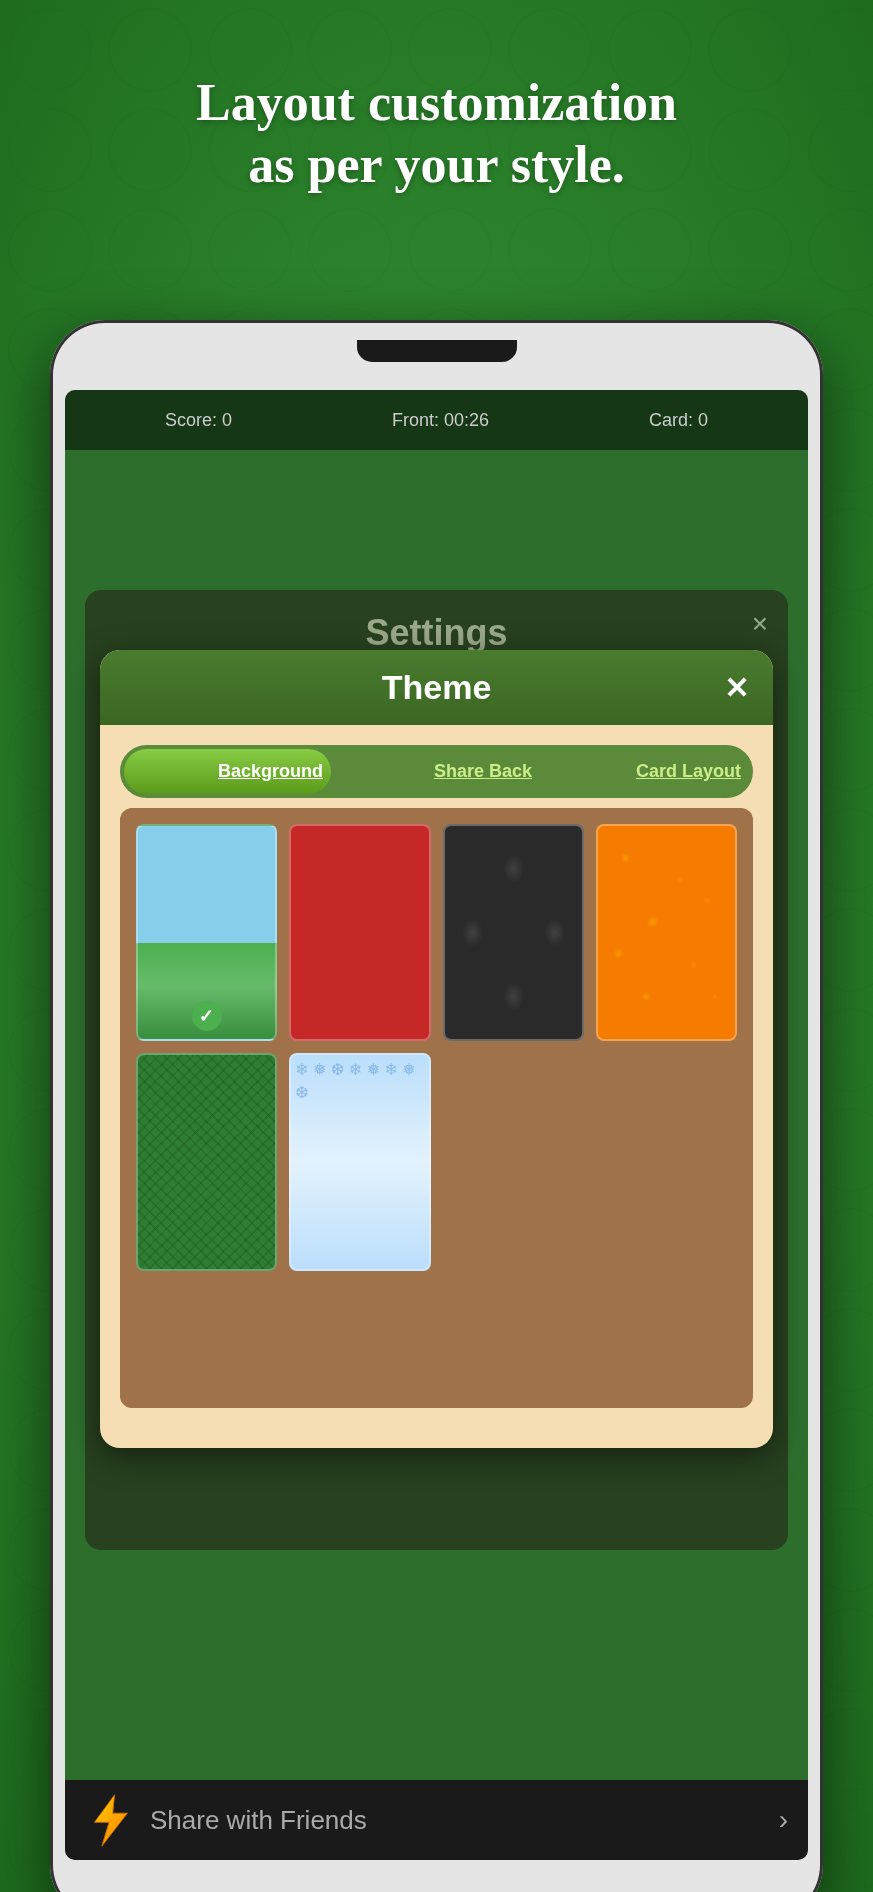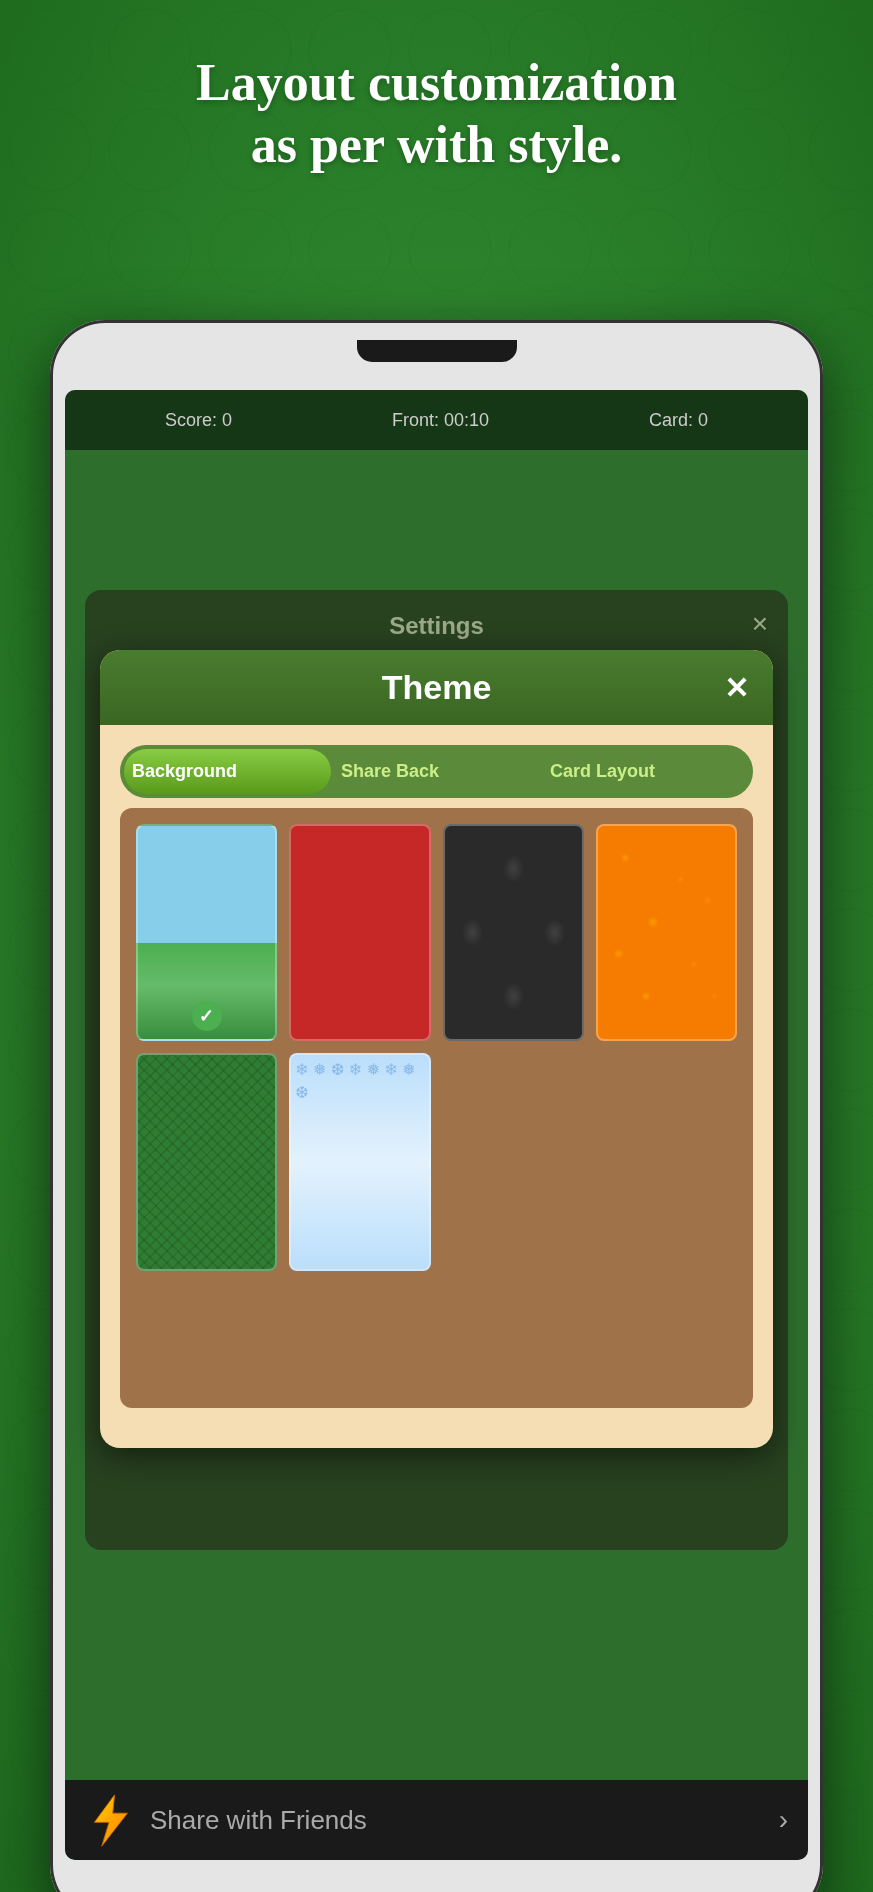--- a/index.html
+++ b/index.html
@@ -23,21 +23,21 @@
       position: absolute;
       inset: 0;
       opacity: 0.15;
       background-image: repeating-radial-gradient(circle at 50px 50px, transparent 0, transparent 40px, rgba(0,80,0,0.3) 40px, rgba(0,80,0,0.3) 42px);
       background-size: 100px 100px;
     }
 
     
     .headline {
       position: absolute;
-      top: 52px;
+      top: 72px;
       left: 0;
       right: 0;
       text-align: center;
       color: white;
       font-size: 52px;
       font-weight: bold;
       line-height: 1.2;
       text-shadow: 0 2px 6px rgba(0,0,0,0.3);
       font-family: 'Georgia', serif;
     }
@@ -103,21 +103,21 @@
       left: 20px;
       right: 20px;
       height: 960px;
       background: rgba(40, 60, 30, 0.9);
       border-radius: 16px;
     }
 
     .settings-title {
       text-align: center;
       color: #9aaa88;
-      font-size: 24px;
+      font-size: 36px;
       padding: 22px 0;
       font-weight: bold;
     }
 
     .settings-close {
       position: absolute;
       top: 18px;
       right: 20px;
       color: #9aaa88;
       font-size: 28px;
@@ -176,25 +176,26 @@
       background: #5a8a3a;
       border-radius: 30px;
       padding: 4px;
       gap: 2px;
     }
 
     .tab-btn {
       flex: 1;
       padding: 12px 8px;
       border-radius: 26px;
-      text-align: left;
+      text-align: right;
       font-size: 18px;
       font-weight: bold;
       cursor: pointer;
       transition: background 0.2s;
+      text-decoration: underline;
     }
 
     .tab-btn.active {
       background: linear-gradient(180deg, #88cc44 0%, #5a9a1a 100%);
       color: white;
     }
 
     .tab-btn.inactive {
       background: transparent;
       color: #ccee88;
@@ -375,35 +376,35 @@
     }
   </style>
 </head>
 <body>
 
 <div class="bg-layer"></div>
 <div class="bg-pattern"></div>
 
 <div class="headline">
   <span>Layout customization</span><br>
-  <span>as per with style.</span>
+  <span>as per your style.</span>
 </div>
 
 <div class="phone-frame">
 
   <div class="phone-screen">
 
     <div class="game-statusbar">
       <span class="status-item">
         <span>Score:</span>
         <span>0</span>
       </span>
       <span class="status-item">
         <span>Front:</span>
-        <span>00:10</span>
+        <span>00:26</span>
       </span>
       <span class="status-item">
         <span>Card:</span>
         <span>0</span>
       </span>
     </div>
 
     <div class="settings-panel">
       <div class="settings-title">Settings</div>
       <div class="settings-close">×</div>

